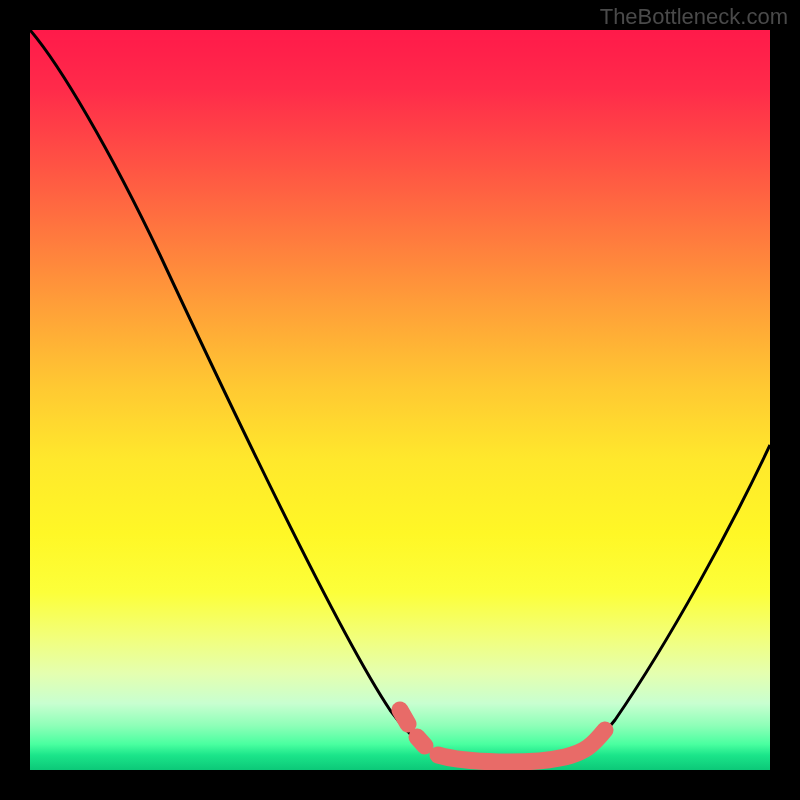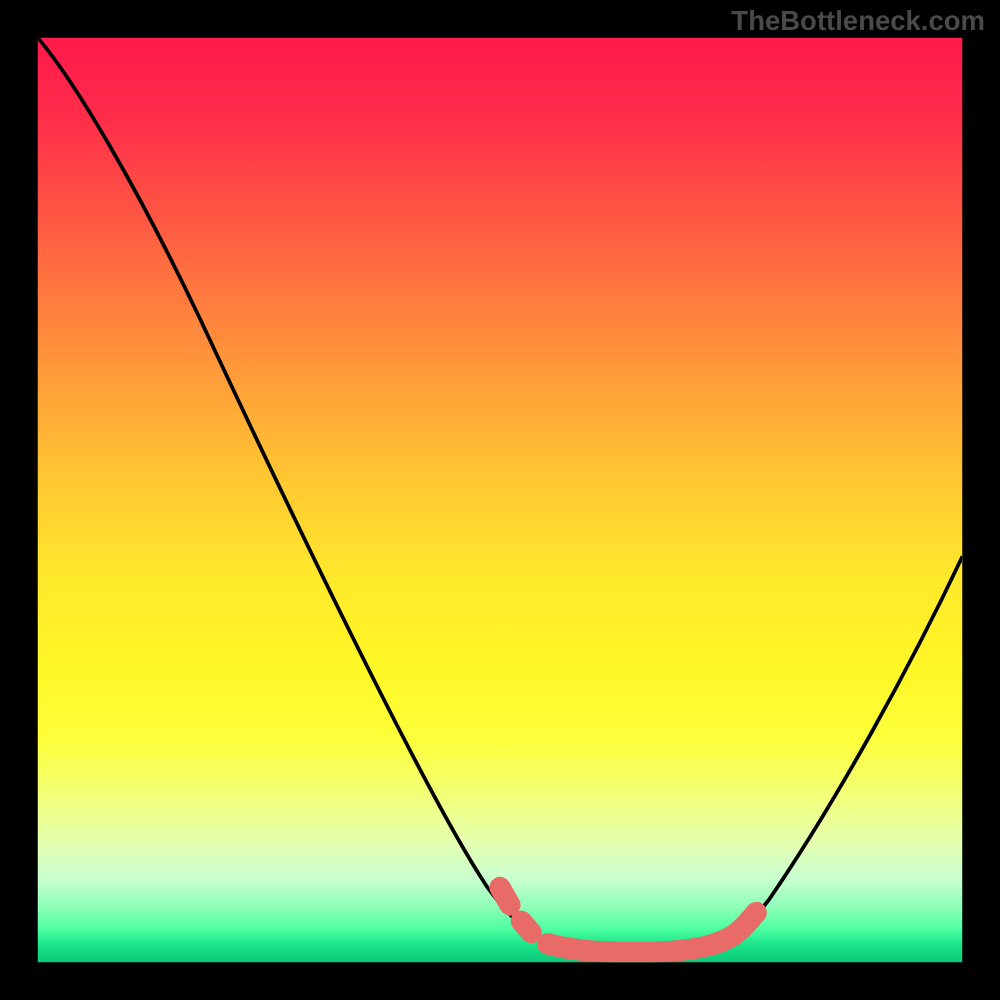--- a/index.html
+++ b/index.html
@@ -10,21 +10,21 @@
     position: relative;
     overflow: hidden;
     font-family: Arial, sans-serif;
   }
   .watermark {
     position: absolute;
     top: 4px;
     right: 12px;
     color: #4a4a4a;
     font-size: 22px;
-    font-weight: 700;
+    font-weight: 400;
     z-index: 10;
   }
   .plot-area {
     position: absolute;
     top: 30px;
     left: 30px;
     width: 740px;
     height: 740px;
     overflow: hidden;
   }

